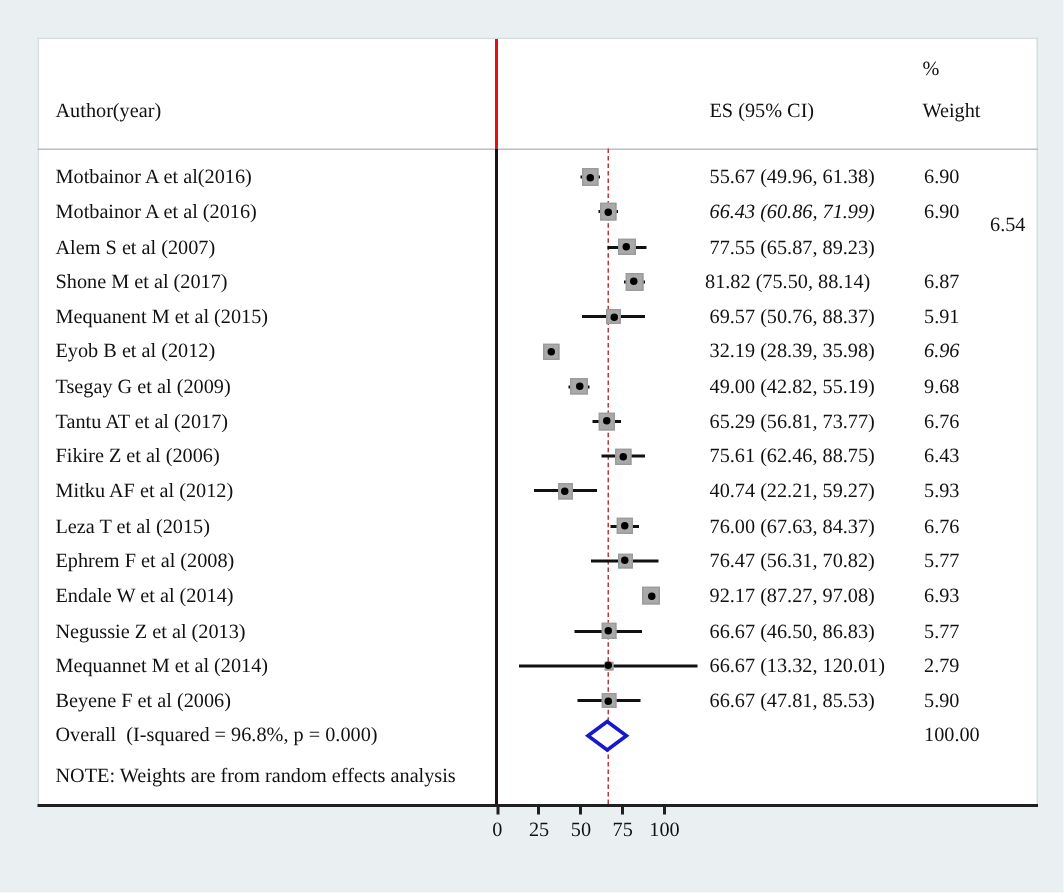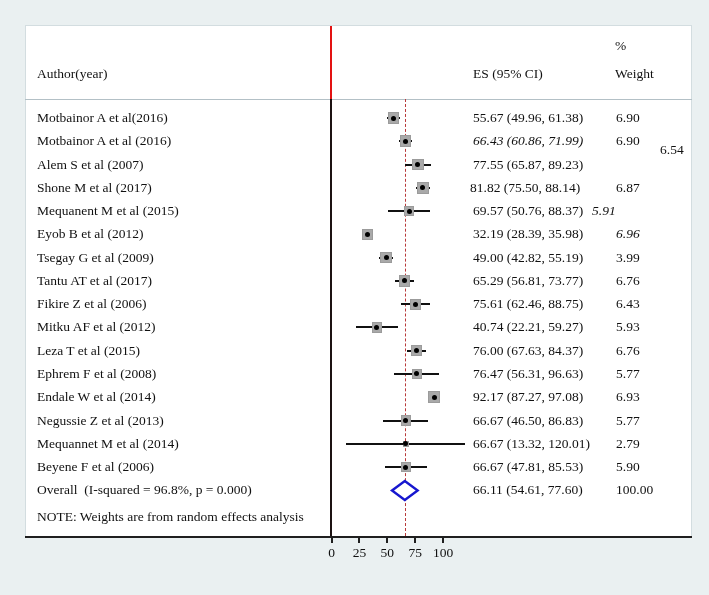--- a/index.html
+++ b/index.html
@@ -84,33 +84,33 @@
       <div class="ci-line" style="left: 415.683px; top: 186.81px; width: 14.0936px; background: rgb(17, 17, 17);"></div>
       <div class="sq" style="left: 416.936px; top: 182.016px; width: 11.5875px; height: 11.5875px; background: rgb(169, 169, 169);"></div>
       <div class="dot" style="left: 420.229px; top: 185.31px;"></div>
       <div class="txt" style="left: 456px; top: 178.81px; margin-left: 14px;">81.82 (75.50, 88.14)</div>
       <div class="txt" style="left: 616px; top: 178.81px;">6.87</div>
       <div class="txt" style="left: 37px; top: 202.08px;">Mequanent M et al (2015)</div>
       <div class="ci-line" style="left: 388.097px; top: 210.08px; width: 41.9352px; background: rgb(17, 17, 17);"></div>
       <div class="sq" style="left: 403.877px; top: 205.886px; width: 10.3875px; height: 10.3875px; background: rgb(169, 169, 169);"></div>
       <div class="dot" style="left: 406.571px; top: 208.58px;"></div>
       <div class="txt" style="left: 473px; top: 202.08px;">69.57 (50.76, 88.37)</div>
-      <div class="txt" style="left: 592px; top: 202.08px; font-style: italic;">5.91</div>
+      <div class="txt" style="left: 616px; top: 202.08px;">5.91</div>
       <div class="txt" style="left: 37px; top: 225.35px;">Eyob B et al (2012)</div>
       <div class="ci-line" style="left: 363.155px; top: 233.35px; width: 8.46285px; background: rgb(17, 17, 17);"></div>
       <div class="sq" style="left: 361.542px; top: 228.5px; width: 11.7px; height: 11.7px; background: rgb(169, 169, 169);"></div>
       <div class="dot" style="left: 364.892px; top: 231.85px;"></div>
       <div class="txt" style="left: 473px; top: 225.35px;">32.19 (28.39, 35.98)</div>
       <div class="txt" style="left: 616px; top: 225.35px; font-style: italic;">6.96</div>
       <div class="txt" style="left: 37px; top: 248.62px;">Tsegay G et al (2009)</div>
       <div class="ci-line" style="left: 379.244px; top: 256.62px; width: 13.7926px; background: rgb(17, 17, 17);"></div>
       <div class="sq" style="left: 380.335px; top: 251.82px; width: 11.6px; height: 11.6px; background: rgb(169, 169, 169);"></div>
       <div class="dot" style="left: 383.635px; top: 255.12px;"></div>
       <div class="txt" style="left: 473px; top: 248.62px;">49.00 (42.82, 55.19)</div>
-      <div class="txt" style="left: 616px; top: 248.62px;">3.99</div>
+      <div class="txt" style="left: 616px; top: 248.62px;">9.68</div>
       <div class="txt" style="left: 37px; top: 271.89px;">Tantu AT et al (2017)</div>
       <div class="ci-line" style="left: 394.843px; top: 279.89px; width: 18.9104px; background: rgb(17, 17, 17);"></div>
       <div class="sq" style="left: 398.573px; top: 275.165px; width: 11.45px; height: 11.45px; background: rgb(169, 169, 169);"></div>
       <div class="dot" style="left: 401.798px; top: 278.39px;"></div>
       <div class="txt" style="left: 473px; top: 271.89px;">65.29 (56.81, 73.77)</div>
       <div class="txt" style="left: 616px; top: 271.89px;">6.76</div>
       <div class="txt" style="left: 37px; top: 295.16px;">Fikire Z et al (2006)</div>
       <div class="ci-line" style="left: 401.143px; top: 303.16px; width: 29.3133px; background: rgb(17, 17, 17);"></div>
       <div class="sq" style="left: 410.286px; top: 298.641px; width: 11.0375px; height: 11.0375px; background: rgb(169, 169, 169);"></div>
       <div class="dot" style="left: 413.305px; top: 301.66px;"></div>
@@ -125,21 +125,21 @@
       <div class="txt" style="left: 37px; top: 341.7px;">Leza T et al (2015)</div>
       <div class="ci-line" style="left: 406.907px; top: 349.7px; width: 18.6651px; background: rgb(17, 17, 17);"></div>
       <div class="sq" style="left: 410.515px; top: 344.975px; width: 11.45px; height: 11.45px; background: rgb(169, 169, 169);"></div>
       <div class="dot" style="left: 413.74px; top: 348.2px;"></div>
       <div class="txt" style="left: 473px; top: 341.7px;">76.00 (67.63, 84.37)</div>
       <div class="txt" style="left: 616px; top: 341.7px;">6.76</div>
       <div class="txt" style="left: 37px; top: 364.97px;">Ephrem F et al (2008)</div>
       <div class="ci-line" style="left: 394.286px; top: 372.97px; width: 44.9568px; background: rgb(17, 17, 17);"></div>
       <div class="sq" style="left: 411.658px; top: 368.864px; width: 10.2125px; height: 10.2125px; background: rgb(169, 169, 169);"></div>
       <div class="dot" style="left: 414.264px; top: 371.47px;"></div>
-      <div class="txt" style="left: 473px; top: 364.97px;">76.47 (56.31, 96.63)</div>
+      <div class="txt" style="left: 473px; top: 364.97px;">76.47 (56.31, 70.82)</div>
       <div class="txt" style="left: 616px; top: 364.97px;">5.77</div>
       <div class="txt" style="left: 37px; top: 388.24px;">Endale W et al (2014)</div>
       <div class="ci-line" style="left: 428.806px; top: 396.24px; width: 10.9381px; background: rgb(17, 17, 17);"></div>
       <div class="sq" style="left: 428.438px; top: 391.409px; width: 11.6625px; height: 11.6625px; background: rgb(169, 169, 169);"></div>
       <div class="dot" style="left: 431.77px; top: 394.74px;"></div>
       <div class="txt" style="left: 473px; top: 388.24px;">92.17 (87.27, 97.08)</div>
       <div class="txt" style="left: 616px; top: 388.24px;">6.93</div>
       <div class="txt" style="left: 37px; top: 411.51px;">Negussie Z et al (2013)</div>
       <div class="ci-line" style="left: 383.347px; top: 419.51px; width: 44.968px; background: rgb(17, 17, 17);"></div>
       <div class="sq" style="left: 400.731px; top: 415.404px; width: 10.2125px; height: 10.2125px; background: rgb(169, 169, 169);"></div>
@@ -157,21 +157,20 @@
       <div class="sq" style="left: 400.65px; top: 461.863px; width: 10.375px; height: 10.375px; background: rgb(169, 169, 169);"></div>
       <div class="dot" style="left: 403.337px; top: 464.55px;"></div>
       <div class="txt" style="left: 473px; top: 458.05px;">66.67 (47.81, 85.53)</div>
       <div class="txt" style="left: 616px; top: 458.05px;">5.90</div>
     </div>
 
   <div class="txt" id="overall-label" style="left: 37px; top: 481.32px;">Overall  (I-squared = 96.8%, p = 0.000)</div>
   <svg class="diamond" id="diamond-svg" width="60" height="30" style="left: 387.39px; top: 475.82px;">
     <polygon id="diamond-poly" fill="#ffffff" stroke="#1717cf" stroke-width="2.4" stroke-linejoin="miter" points="5,14.5 17.82249999999999,5 30.633849999999995,14.5 17.82249999999999,24"></polygon>
   </svg>
-  <div class="txt" id="overall-es" style="left: 473px; top: 481.32px;">66.11 (54.61, 77.60)</div>
   <div class="txt" id="overall-wt" style="left: 616px; top: 481.32px;">100.00</div>
 
   <div class="txt" style="left:37px;top:508px;">NOTE: Weights are from random effects analysis</div>
 
   <div class="axis-line"></div>
   <div id="ticks">
       <div class="tick" style="left: 330.5px;"></div>
       <div class="tick-label" style="left: 311.5px;">0</div>
       <div class="tick" style="left: 358.375px;"></div>
       <div class="tick-label" style="left: 339.375px;">25</div>

